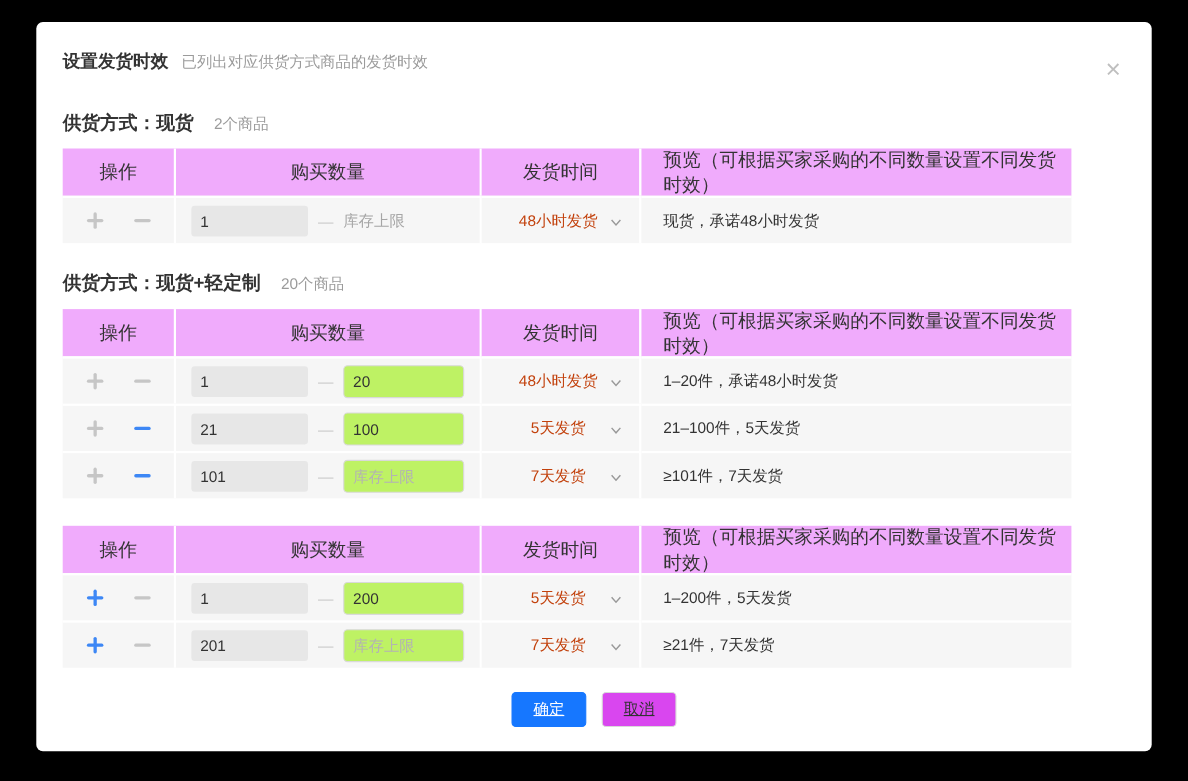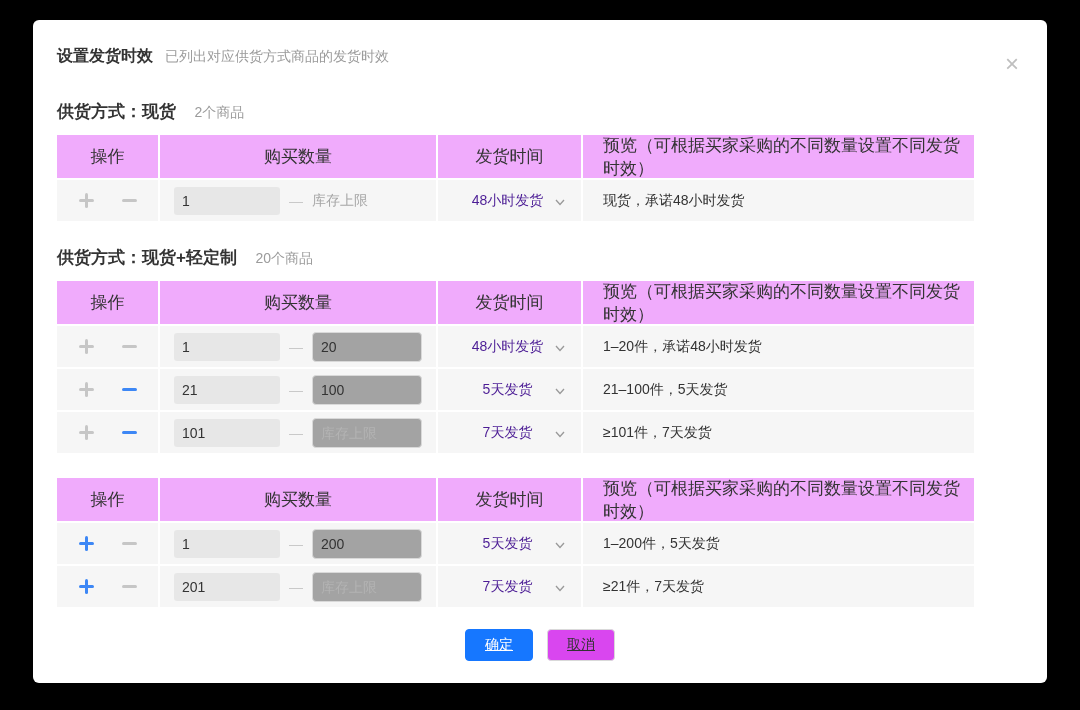--- a/index.html
+++ b/index.html
@@ -34,27 +34,27 @@
   .op-btn::before { content:""; position:absolute; left:0; right:0; top:6px; height:3px;
                     border-radius:1.5px; background:#c6c6c6; }
   .op-plus::after { content:""; position:absolute; top:0; bottom:0; left:6px; width:3px;
                     border-radius:1.5px; background:#c6c6c6; }
   .op-btn.active::before, .op-btn.active::after { background:#3d87f5; }
   .qty-input { height:28px; font-size:14px; color:#333;
                font-family:"Liberation Sans","DejaVu Sans",sans-serif; }
   .min-input { width:106px; background:#e7e7e7; border:none; border-radius:3px;
                padding:0 8px; outline:none; }
   .range-dash { color:#c9c9c9; font-size:14px; margin:0 9px; }
-  .max-input { width:110px; height:30px; background:#a3a3a3; border:1px solid #d9d9d9;
+  .max-input { width:110px; height:30px; background:#bef264; border:1px solid #d9d9d9;
                border-radius:4px; padding:0 8px; outline:none; }
   .max-input::placeholder { color:#b3b3b3; }
   .max-text { font-size:14px; color:#a6a6a6; }
   .ship-select { width:100%; height:100%; display:flex; align-items:center;
                  justify-content:center; cursor:pointer; position:relative; }
-  .ship-text { font-size:14px; color:#4c1d95; margin-right:4px; }
+  .ship-text { font-size:14px; color:#c2410c; margin-right:4px; }
   .chevron { position:absolute; right:15px; top:50%; transform:translateY(-42%);
              display:inline-flex; }
   .modal-footer { position:absolute; left:0; right:0; bottom:22px; display:flex;
                   justify-content:center; gap:14px; }
   .btn { height:32px; min-width:62px; padding:0 19px; font-size:14px; border-radius:4px;
          cursor:pointer; font-family:"Liberation Sans","DejaVu Sans",sans-serif;text-decoration:underline; }
   .btn-primary { background:#1677ff; color:#fff; border:1px solid #1677ff; }
   .btn-default { background:#d946ef; color:#333; border:1px solid #d9d9d9; }
 </style>
 </head>

